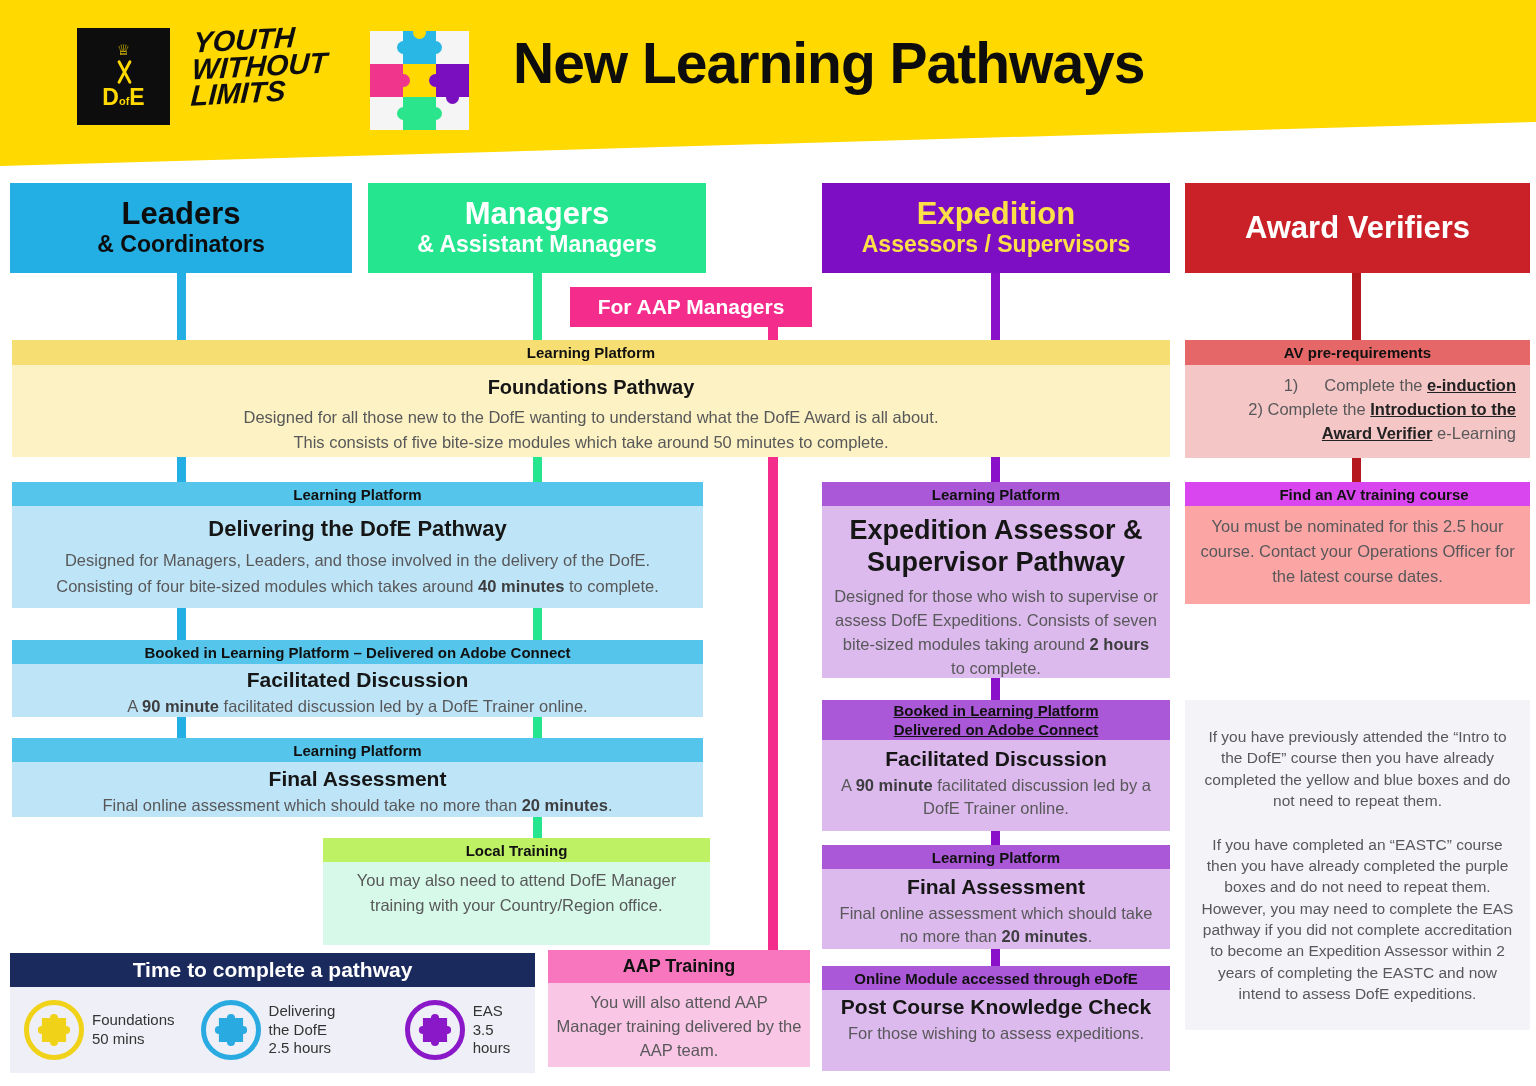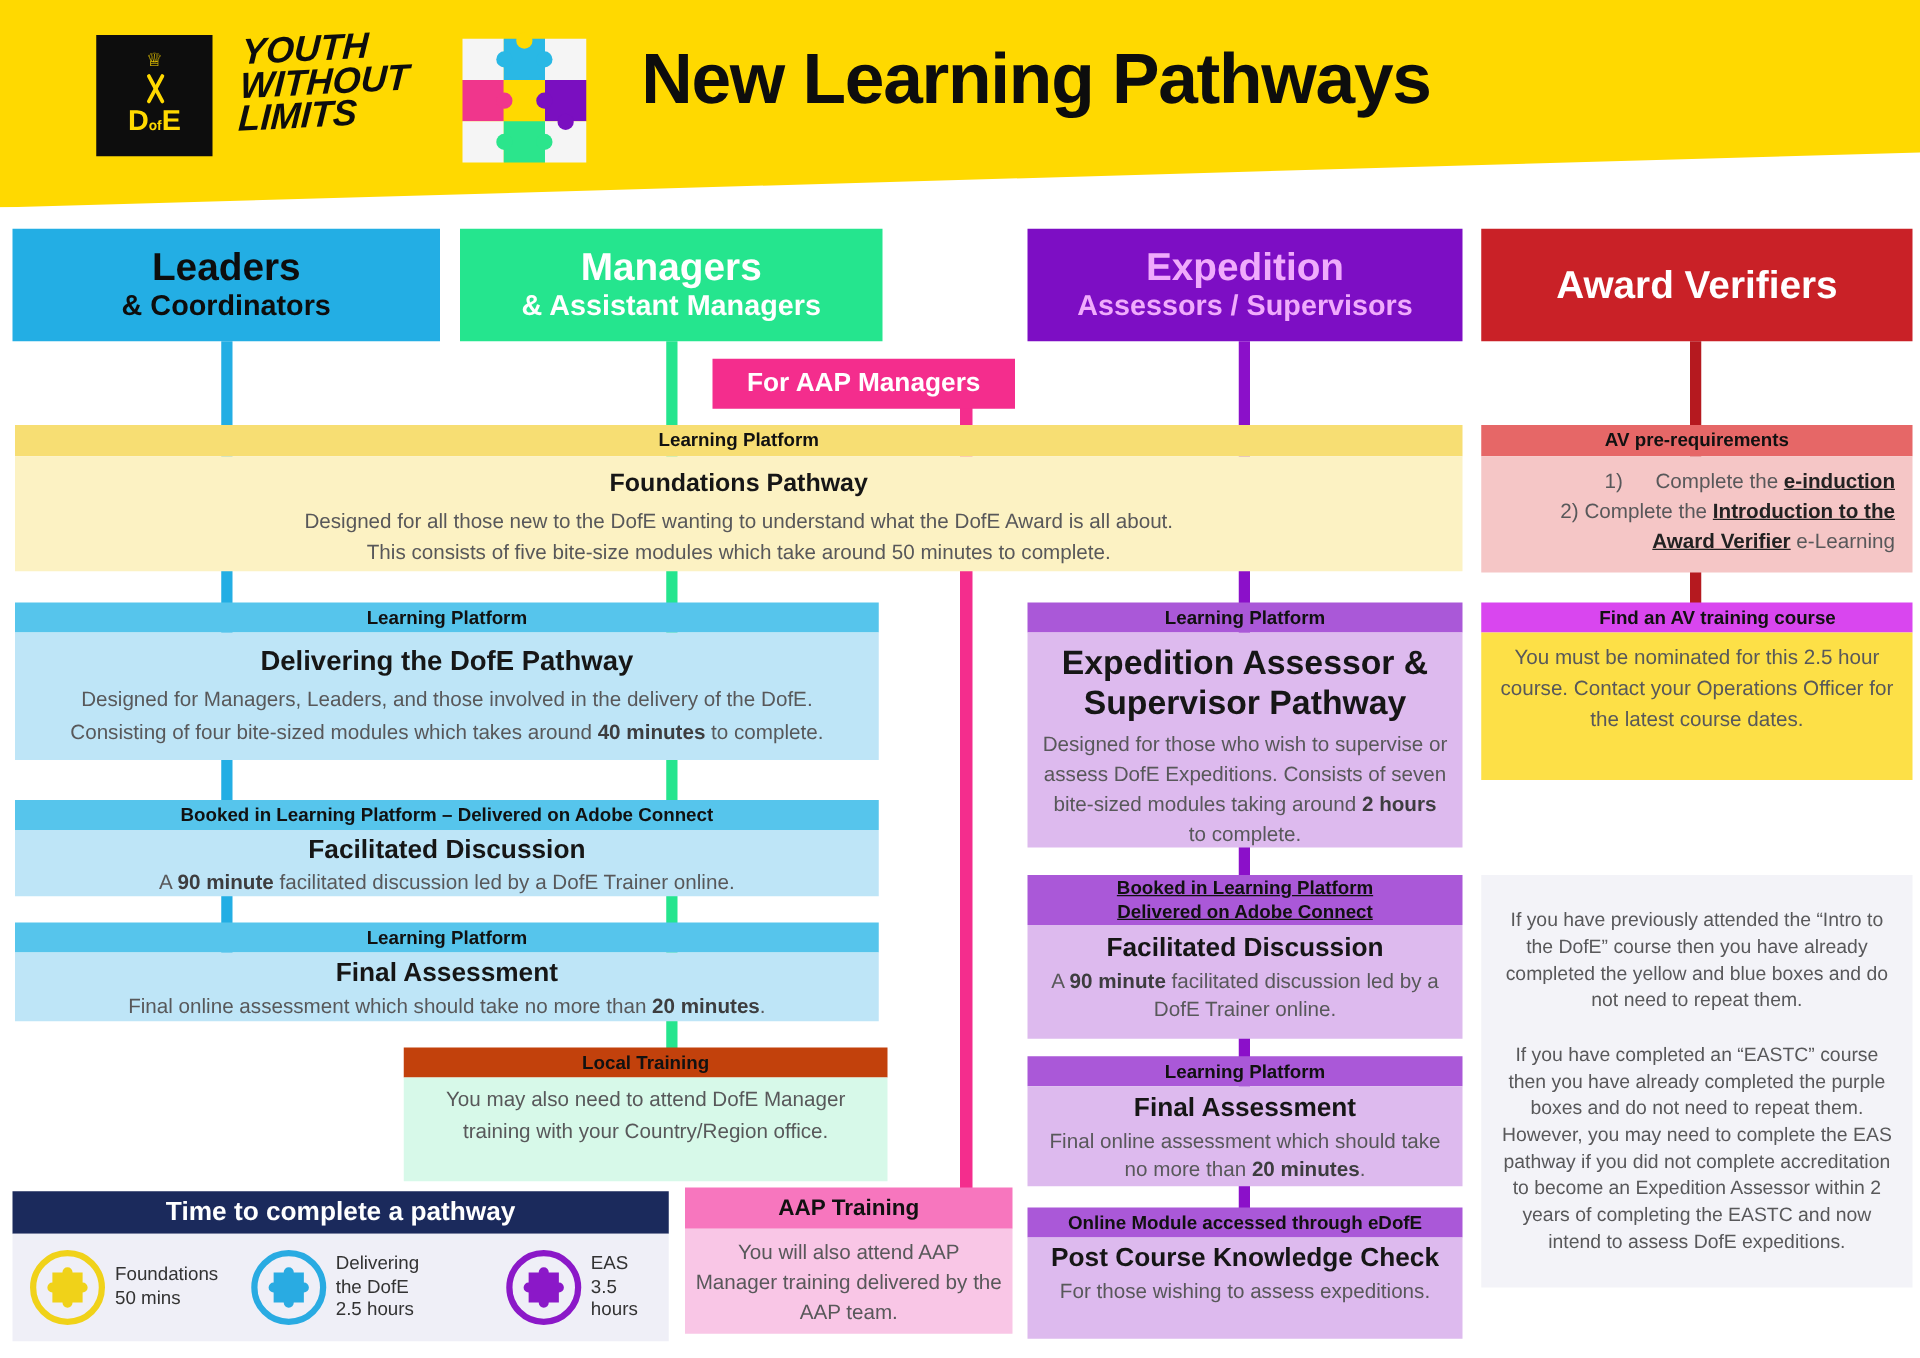--- a/index.html
+++ b/index.html
@@ -29,21 +29,21 @@
   .pz { position:absolute; width:33px; height:33px; }
   .knob { position:absolute; width:13px; height:13px; border-radius:50%; }
 
   
   .col-head { position:absolute; top:183px; height:90px; display:flex; flex-direction:column;
               align-items:center; justify-content:center; text-align:center; }
   .col-head .t1 { font-size:31px; font-weight:bold; line-height:1.1; }
   .col-head .t2 { font-size:23px; font-weight:bold; line-height:1.2; }
   .ch-leaders { left:10px; width:342px; background:#23AEE4; color:#0d0d0d; }
   .ch-managers { left:368px; width:338px; background:#25E58E; color:#ffffff; }
-  .ch-expedition { left:822px; width:348px; background:#7D0EC4; color:#f0abfc; }
+  .ch-expedition { left:822px; width:348px; background:#7D0EC4; color:#fde047; }
   .ch-av { left:1185px; width:345px; background:#C92127; color:#ffffff; }
 
   
   .vline { position:absolute; z-index:1; }
   .vl-blue   { left:177px; top:273px; width:9px; height:490px; background:#23AEE4; }
   .vl-green  { left:533px; top:273px; width:9px; height:578px; background:#25E58E; }
   .vl-pink   { left:768px; top:300px; width:10px; height:672px; background:#F42D8D; }
   .vl-purple { left:991px; top:273px; width:9px; height:705px; background:#8B10C9; }
   .vl-red    { left:1352px; top:273px; width:9px; height:228px; background:#B5191F; }
 
@@ -64,38 +64,38 @@
   .bx-foundations .pbody { height:92px; background:#FCF2C3; padding-top:7px; font-size:16.5px; line-height:1.5; }
   .bx-foundations .ptitle { font-size:20px; margin-bottom:3px; }
 
   
   .bx-avpre { left:1185px; top:340px; width:345px;text-align:right; }
   .bx-avpre .ptag { height:25px; background:#E66767; }
   .bx-avpre .pbody { height:93px; background:#F5C6C6; padding:9px 14px 0 14px; font-size:16.5px; line-height:1.45; }
   .st-link { font-weight:bold; text-decoration:underline; color:#222; cursor:pointer; }
   .bx-findav { left:1185px; top:482px; width:345px; }
   .bx-findav .ptag { height:24px; background:#d946ef;padding-left:33px; }
-  .bx-findav .pbody { height:118px; background:#fde047; padding:8px 10px 0 10px; font-size:16.5px; line-height:1.5; }
+  .bx-findav .pbody { height:98px; background:#fca5a5; padding:8px 10px 0 10px; font-size:16.5px; line-height:1.5; }
 
   
   .bx-blue .ptag { height:24px; background:#56C5EC; }
   .bx-blue .pbody { background:#BEE5F7; }
   .bx-delivering { left:12px; top:482px; width:691px; }
   .bx-delivering .pbody { height:102px; padding:6px 22px 0 22px; font-size:16.5px; line-height:1.55; }
   .bx-delivering .ptitle { font-size:22px; margin-bottom:2px; }
   .bx-facblue { left:12px; top:640px; width:691px; }
   .bx-facblue .pbody { height:53px; padding-top:1px; font-size:16.5px; line-height:1.45; }
   .bx-facblue .ptitle { font-size:21px; }
   .bx-finblue { left:12px; top:738px; width:691px; }
   .bx-finblue .pbody { height:55px; padding-top:2px; font-size:16.5px; line-height:1.45; }
   .bx-finblue .ptitle { font-size:21px; }
 
   
   .bx-local { left:323px; top:838px; width:387px; }
-  .bx-local .ptag { height:24px; background:#c2410c; }
+  .bx-local .ptag { height:24px; background:#bef264; }
   .bx-local .pbody { height:83px; background:#D7F9E9; padding:6px 18px 0 18px; font-size:16.5px; line-height:1.5; }
 
   
   .bx-purple .ptag { background:#AA58D8; }
   .bx-purple .pbody { background:#DDBAEE; }
   .bx-eas { left:822px; top:482px; width:348px; }
   .bx-eas .ptag { height:24px; }
   .bx-eas .pbody { height:172px; padding:8px 12px 0 12px; font-size:16.5px; line-height:1.45; }
   .bx-eas .ptitle { font-size:27px; line-height:1.2; margin-bottom:6px; }
   .bx-facpurple { left:822px; top:700px; width:348px; }

